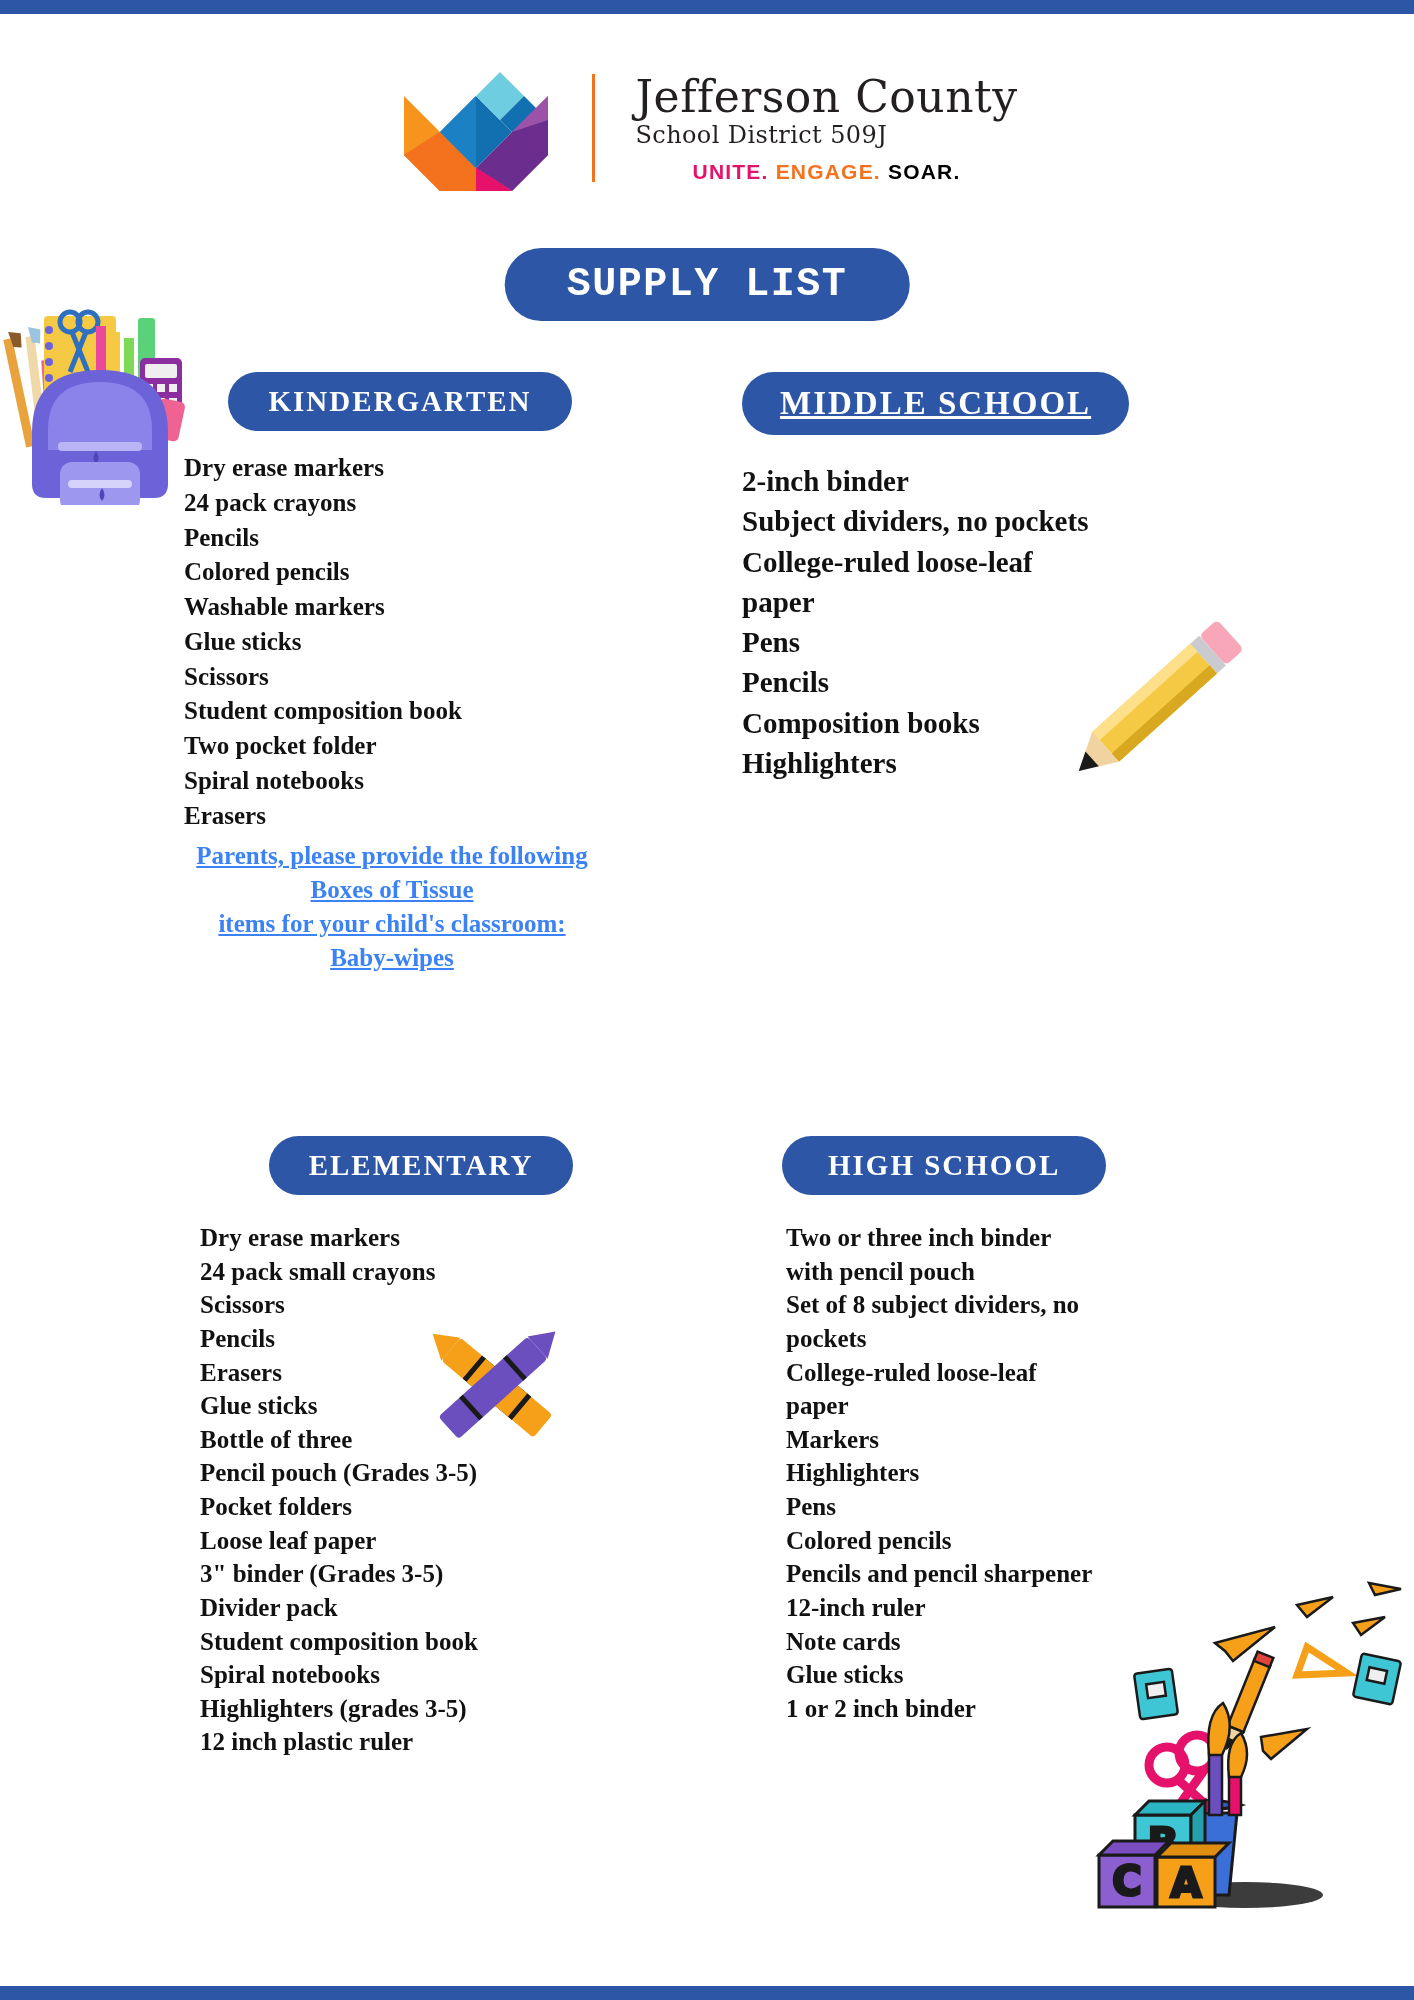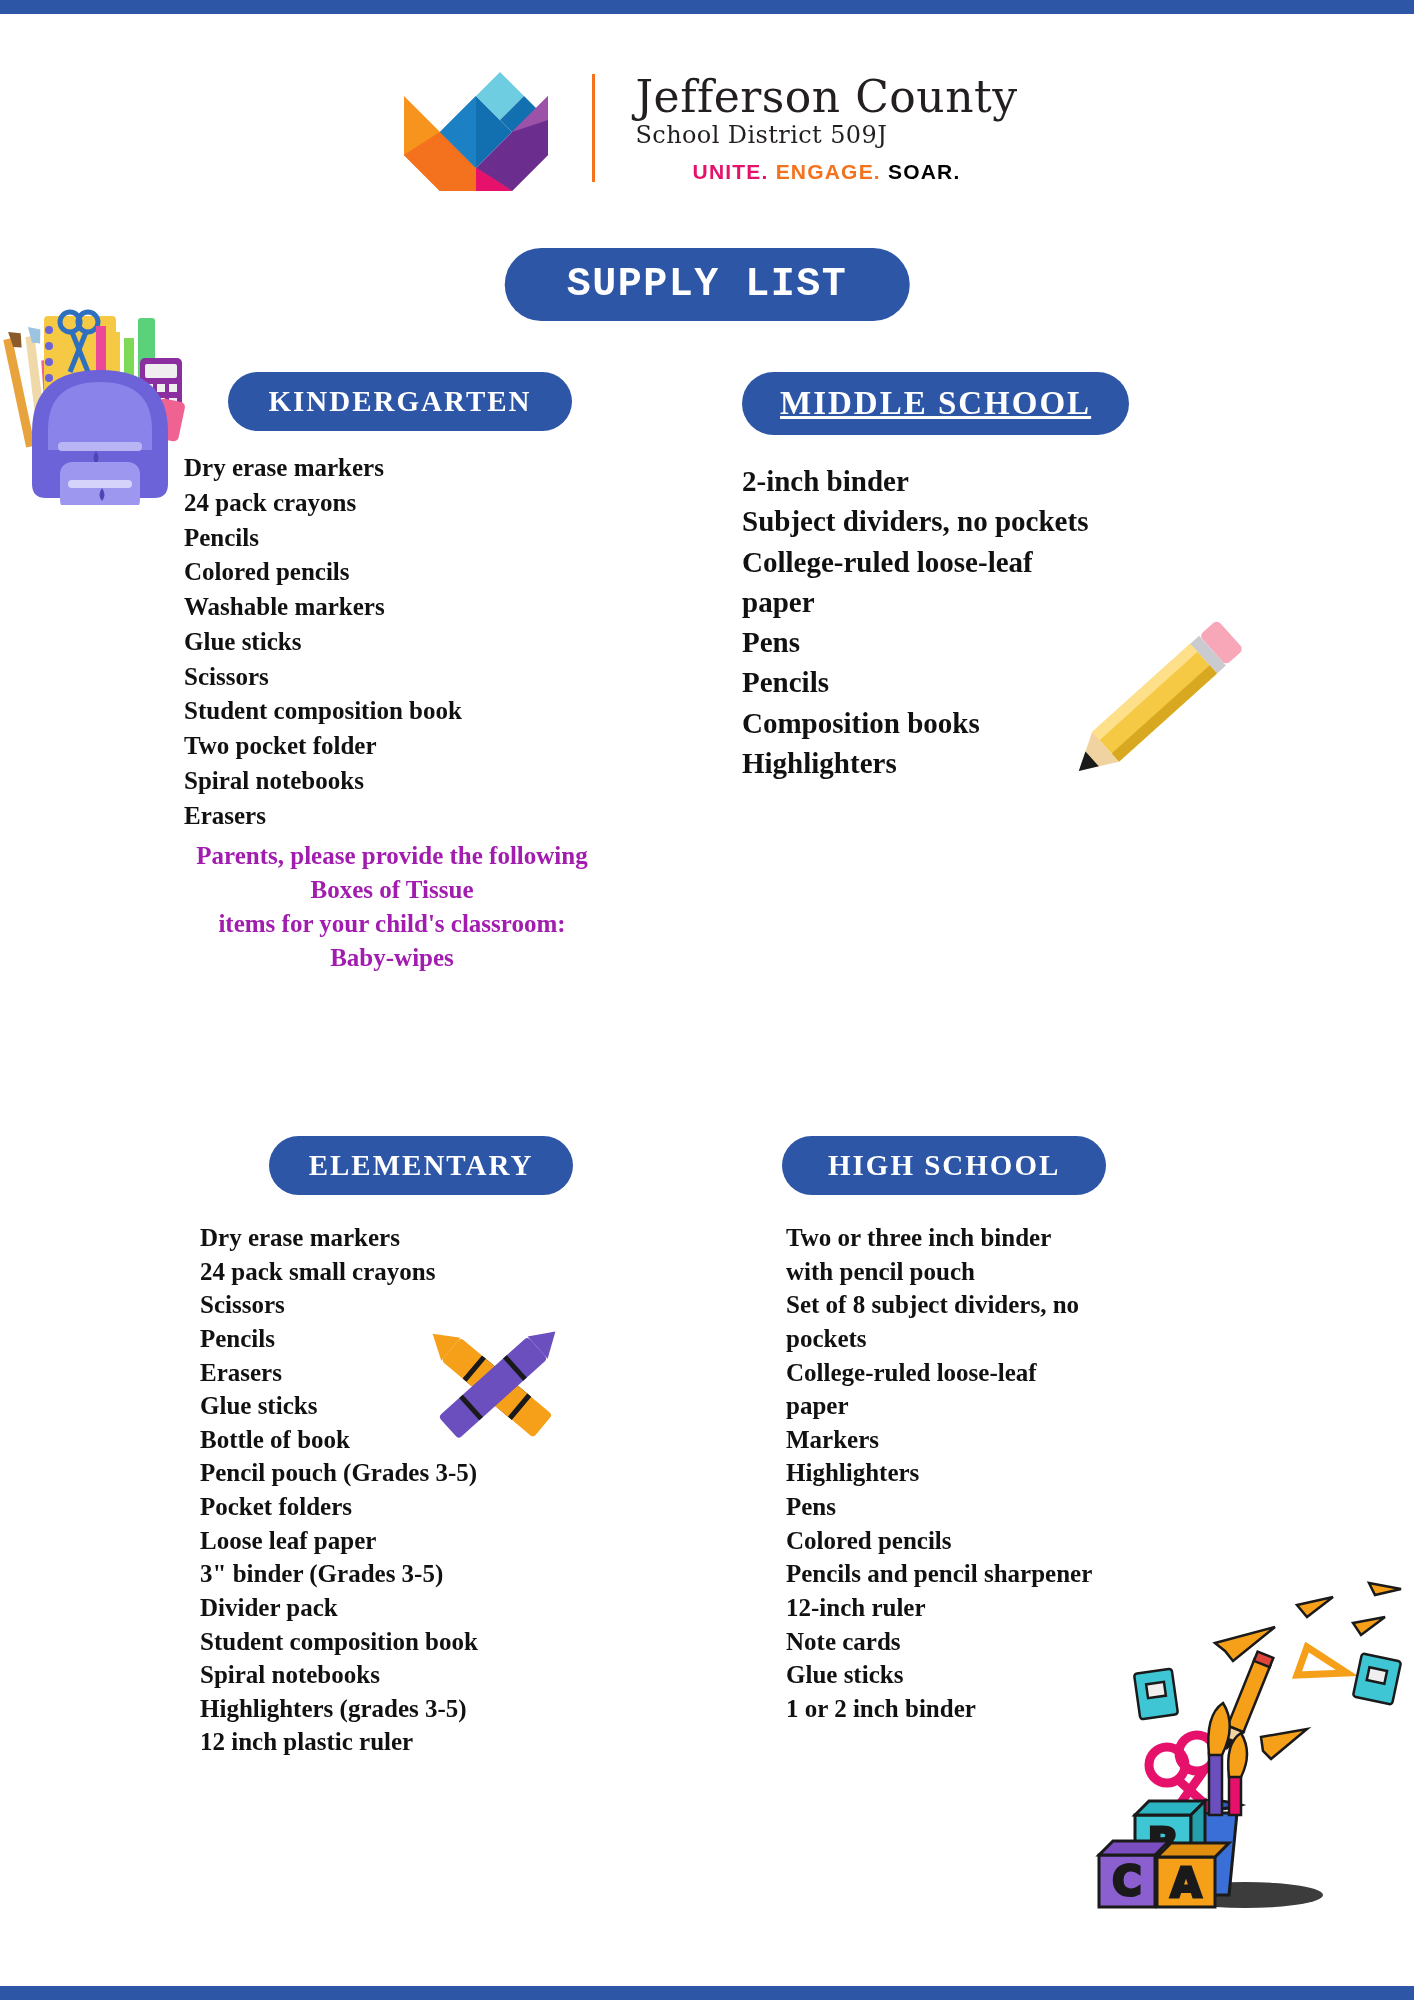--- a/index.html
+++ b/index.html
@@ -86,22 +86,22 @@
   .m-items li { font-size:29px; line-height:1.39; }
 
   .e-items { margin-top:26px; padding-left:4px; }
   .e-items li { font-size:25px; line-height:1.345; }
 
   .h-items { margin-top:26px; padding-left:4px; width:320px; }
   .h-items li { font-size:25px; line-height:1.345; }
 
   .parent-note { margin-top:6px; text-align:center; width:452px; margin-left:-14px; }
   .parent-note div {
-    font-size:25px; font-weight:bold; 
-    line-height:1.36; color:#a21caf;
+    font-size:25px; font-weight:bold; text-decoration:underline;
+    line-height:1.36; color:#3b82f6;
   }
 
   
   .deco { position:absolute; pointer-events:none; }
   .deco-backpack { top:290px;  left:-4px;  width:205px; height:215px; }
   .deco-pencil   { top:600px;  left:1030px;width:230px; height:220px; }
   .deco-crayons  { top:1310px; left:395px; width:200px; height:160px; }
   .deco-supplies { top:1565px; left:1085px;width:330px; height:345px; }
 </style>
 </head>
@@ -349,21 +349,21 @@
     <div class="pill-wrap">
       <span class="sec-pill">ELEMENTARY</span>
     </div>
     <ul class="items e-items">
       <li>Dry erase markers</li>
       <li>24 pack small crayons</li>
       <li>Scissors</li>
       <li>Pencils</li>
       <li>Erasers</li>
       <li>Glue sticks</li>
-      <li>Bottle of book</li>
+      <li>Bottle of three</li>
       <li>Pencil pouch (Grades 3-5)</li>
       <li>Pocket folders</li>
       <li>Loose leaf paper</li>
       <li>3" binder (Grades 3-5)</li>
       <li>Divider pack</li>
       <li>Student composition book</li>
       <li>Spiral notebooks</li>
       <li>Highlighters (grades 3-5)</li>
       <li>12 inch plastic ruler</li>
     </ul>

